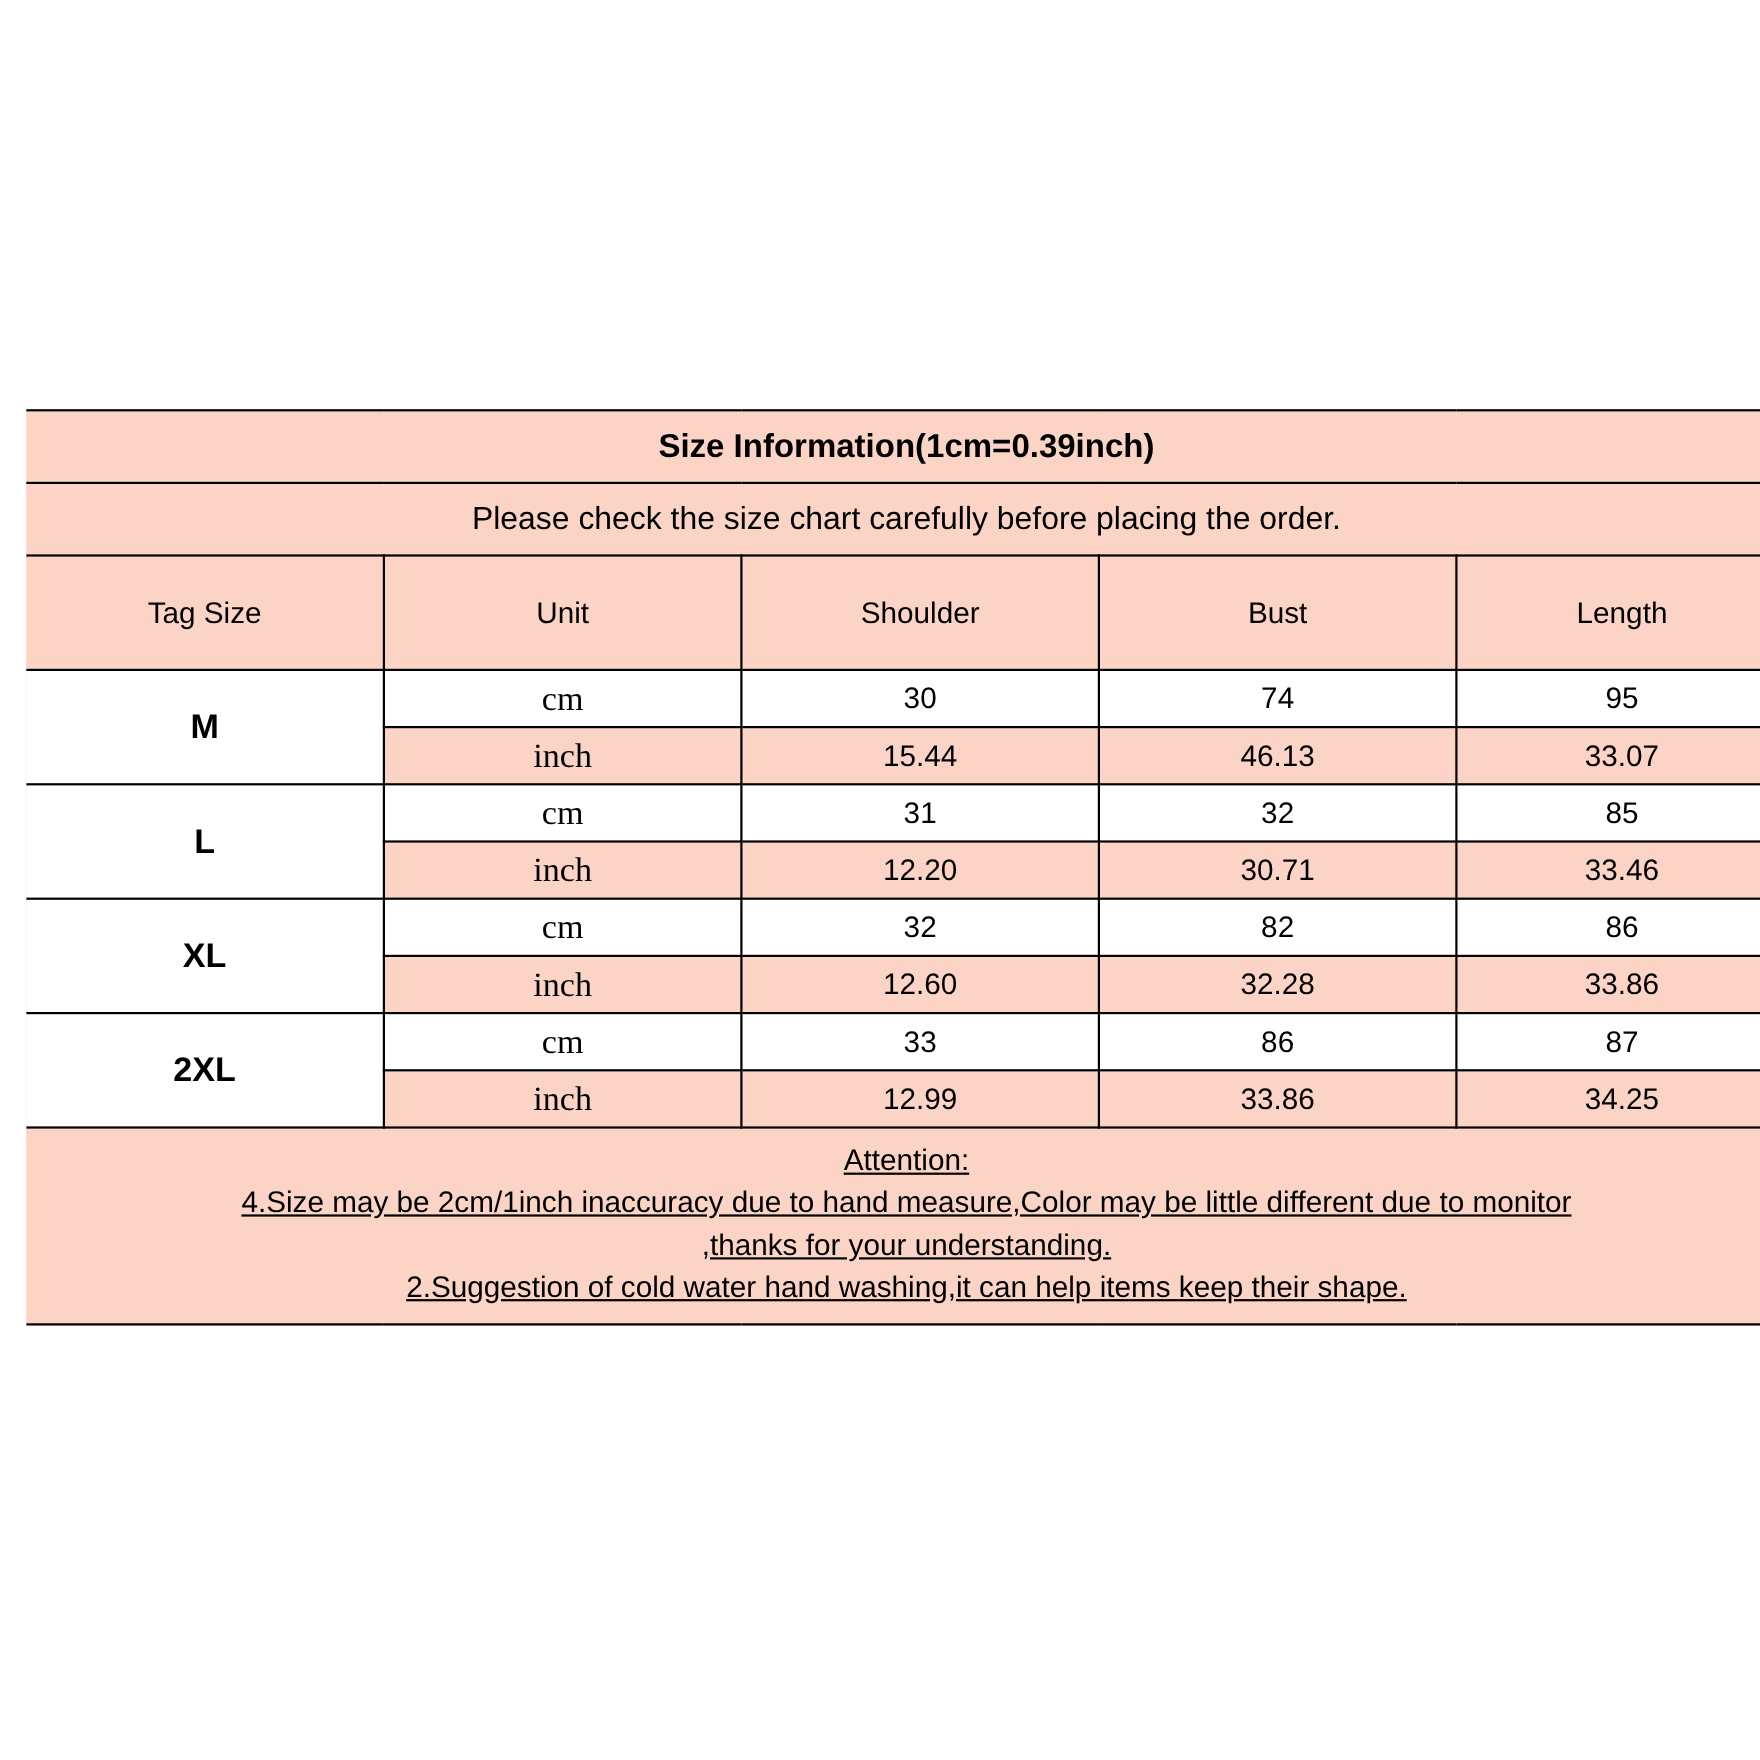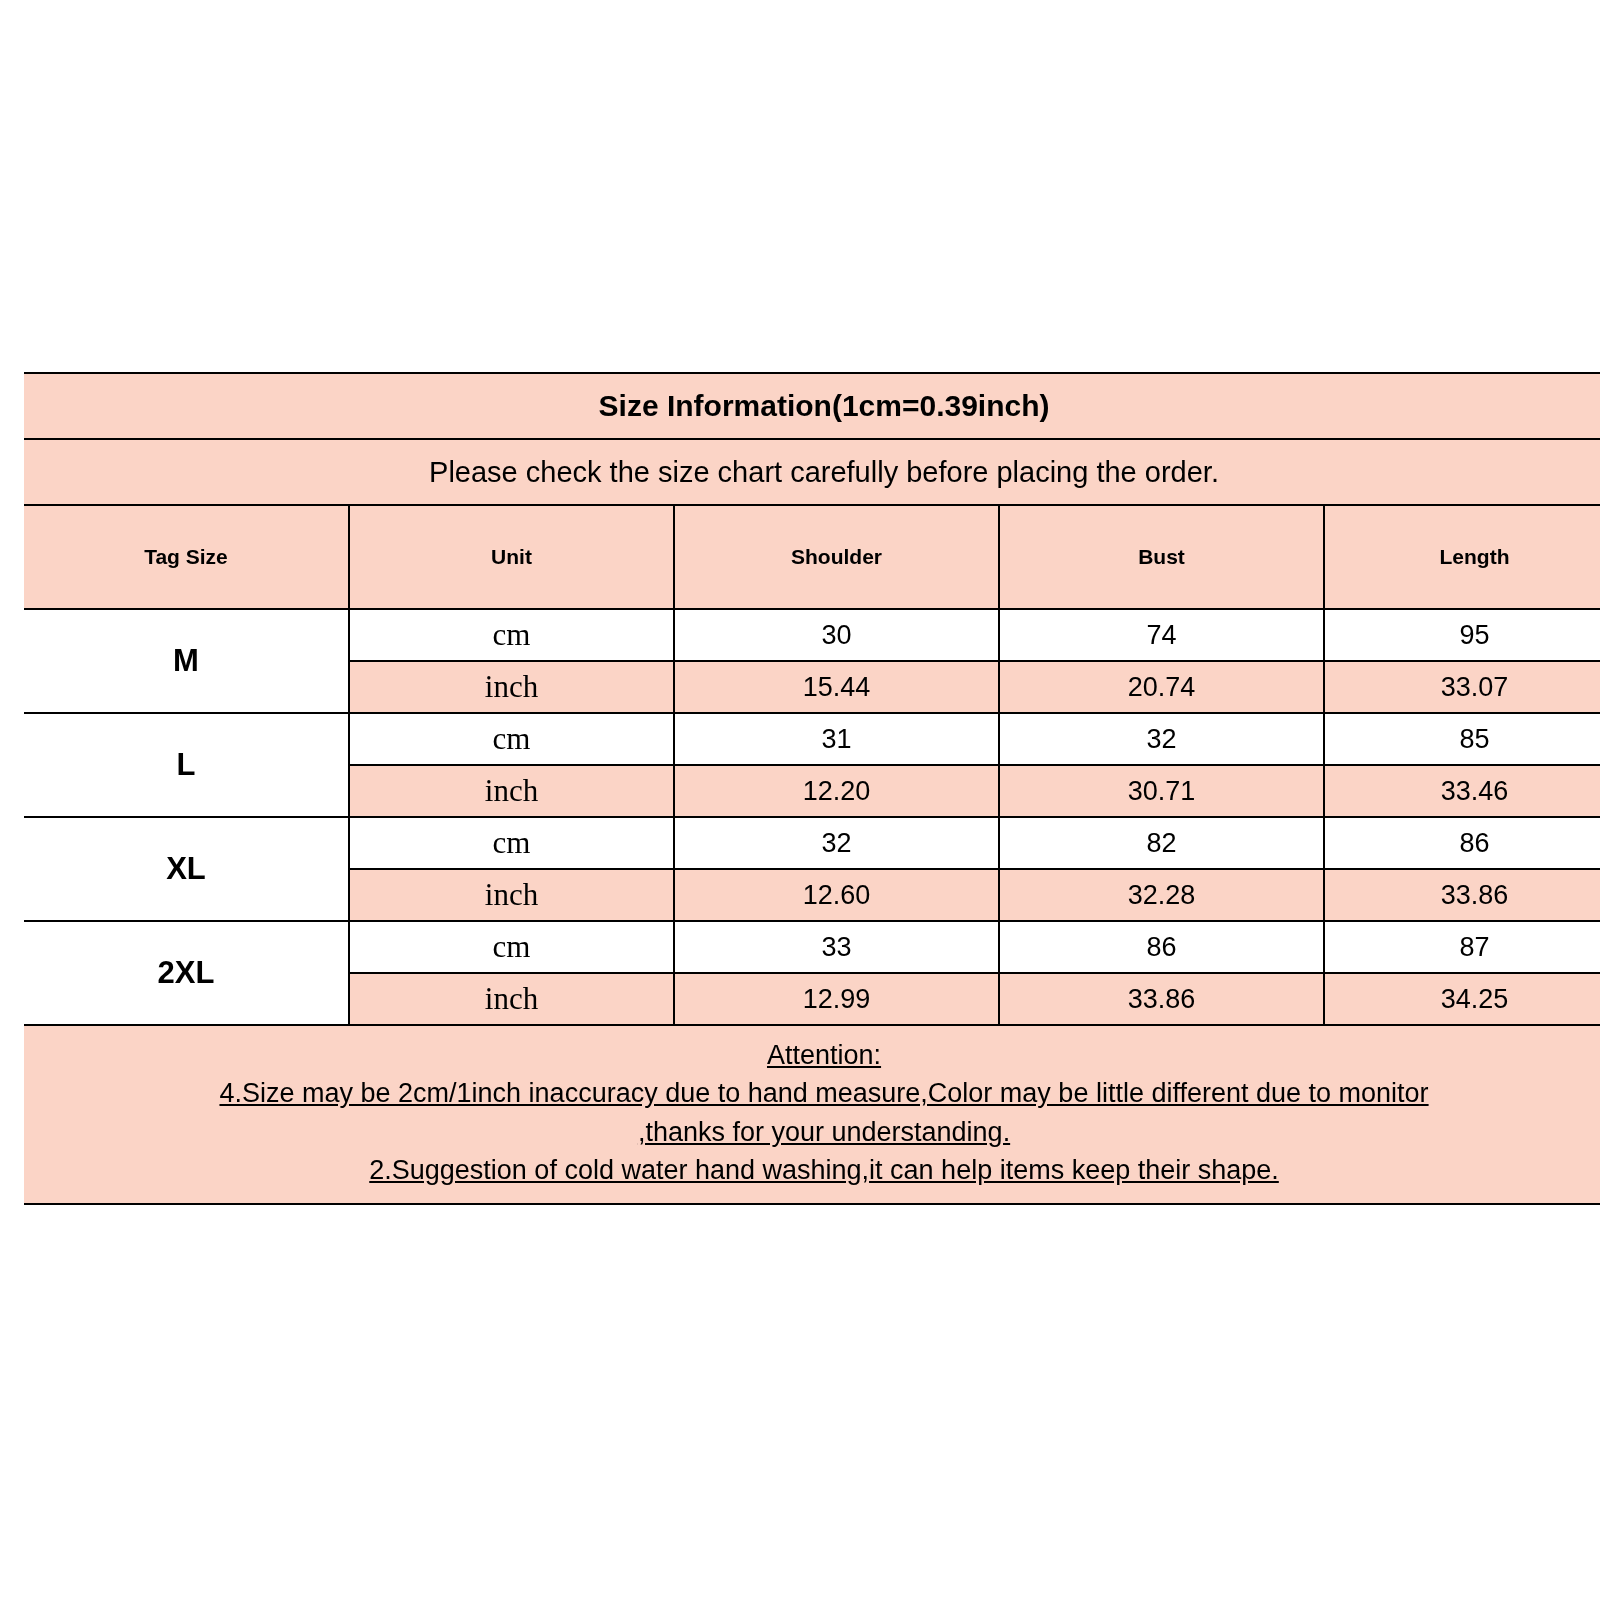--- a/index.html
+++ b/index.html
@@ -49,22 +49,22 @@
     border-top: 2px solid #000 !important;
   }
   .subtitle-cell {
     font-size: 29px;
     font-weight: normal;
     height: 62px;
     border-left: none !important;
     border-right: none !important;
   }
   .head-cell {
-    font-size: 21px;
-    font-weight: bold;
+    font-size: 27px;
+    font-weight: normal;
     height: 100px;
   }
   .head-cell.first { border-left: none !important; }
   .head-cell.last { border-right: none !important; }
 
   .size-cell {
     font-size: 31px;
     font-weight: bold;
     background: #ffffff !important;
     border-left: none !important;
@@ -125,21 +125,21 @@
         <tr>
           <td class="size-cell" rowspan="2">M</td>
           <td class="unit-cell cm">cm</td>
           <td class="val-cell cm">30</td>
           <td class="val-cell cm">74</td>
           <td class="val-cell cm last">95</td>
         </tr>
         <tr>
           <td class="unit-cell">inch</td>
           <td class="val-cell">15.44</td>
-          <td class="val-cell">20.74</td>
+          <td class="val-cell">46.13</td>
           <td class="val-cell last">33.07</td>
         </tr>
 
         <tr>
           <td class="size-cell" rowspan="2">L</td>
           <td class="unit-cell cm">cm</td>
           <td class="val-cell cm">31</td>
           <td class="val-cell cm">32</td>
           <td class="val-cell cm last">85</td>
         </tr>

